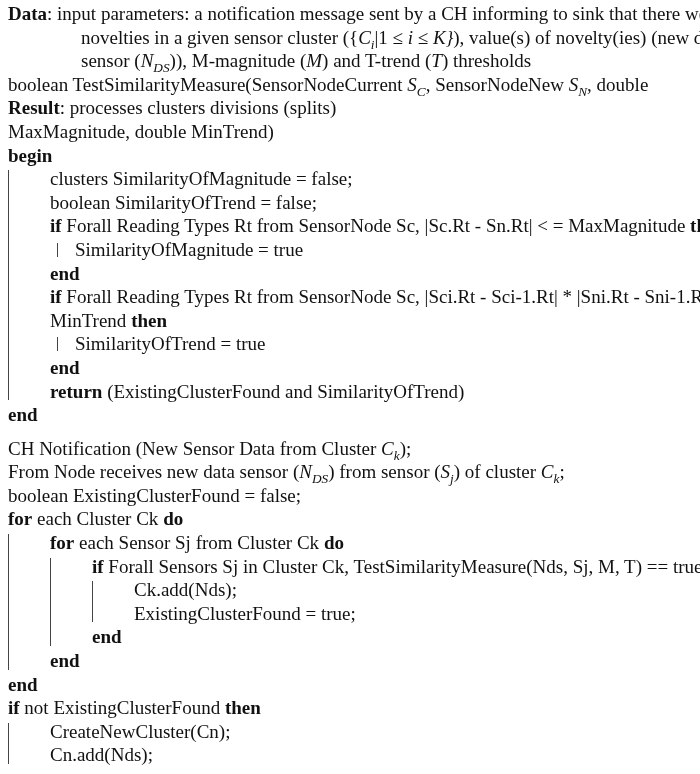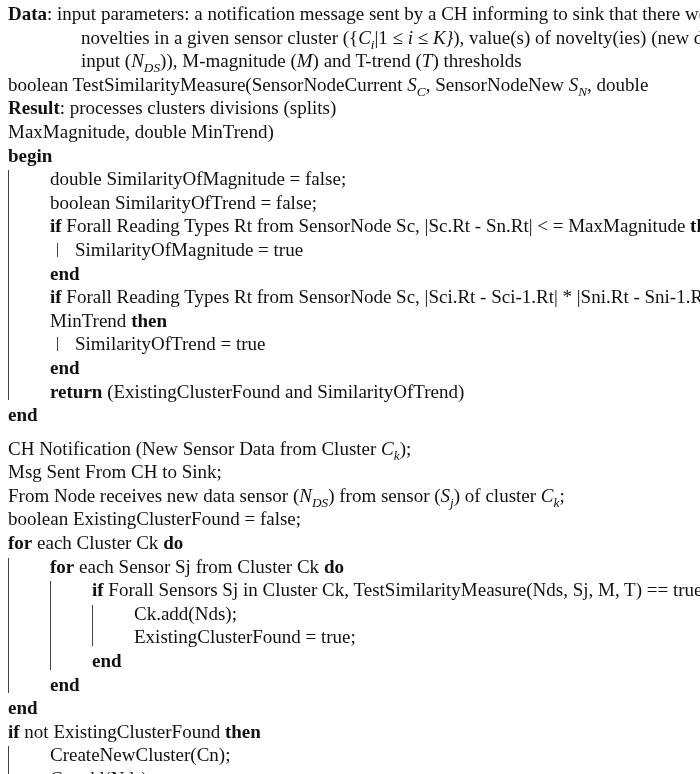--- a/index.html
+++ b/index.html
@@ -29,40 +29,40 @@
 
 <div class="algo">
 
   <div class="ln">
     <span class="kw">Data</span>: <span>input parameters: a notification message sent by a CH informing to sink that there were</span>
   </div>
   <div class="ln hang">
     <span>novelties in a given sensor cluster (</span>{<span class="m">C</span><sub class="m">i</sub><span>|1 ≤ </span><span class="m">i</span><span class="m"> ≤ K}</span><span>), value(s) of novelty(ies) (new data</span>
   </div>
   <div class="ln hang">
-    <span>input (</span><span class="m">N</span><sub class="m">DS</sub><span>)), M-magnitude (</span><span class="m">M</span><span>) and T-trend (</span><span class="m">T</span><span>) thresholds</span>
+    <span>sensor (</span><span class="m">N</span><sub class="m">DS</sub><span>)), M-magnitude (</span><span class="m">M</span><span>) and T-trend (</span><span class="m">T</span><span>) thresholds</span>
   </div>
 
   <div class="ln">
     <span>boolean TestSimilarityMeasure(SensorNodeCurrent </span><span class="m">S</span><sub class="m">C</sub><span>, SensorNodeNew </span><span class="m">S</span><sub class="m">N</sub><span>, double</span>
   </div>
 
   <div class="ln">
     <span class="kw">Result</span>: <span>processes clusters divisions (splits)</span>
   </div>
   <div class="ln">
     <span>MaxMagnitude, double MinTrend)</span>
   </div>
 
   <div class="ln kw">begin</div>
 
   <div class="blk">
     <span class="bar"></span>
     <div class="in">
-      <div class="ln">double SimilarityOfMagnitude = false;</div>
+      <div class="ln">clusters SimilarityOfMagnitude = false;</div>
       <div class="ln">boolean SimilarityOfTrend = false;</div>
       <div class="ln">
         <span class="kw">if</span> <span class="it">Forall Reading Types Rt from SensorNode Sc, |Sc.Rt - Sn.Rt| &lt; = MaxMagnitude</span> <span class="kw">then</span>
       </div>
       <div class="blk">
         <span class="tick" style="left:7px"></span>
         <div class="ln" style="padding-left:25px">SimilarityOfMagnitude = true</div>
       </div>
       <div class="ln kw">end</div>
       <div class="ln">
@@ -81,21 +81,20 @@
       </div>
     </div>
   </div>
   <div class="ln kw">end</div>
 
   <div class="gap"></div>
 
   <div class="ln">
     <span>CH Notification (New Sensor Data from Cluster </span><span class="m">C</span><sub class="m">k</sub><span>);</span>
   </div>
-  <div class="ln">Msg Sent From CH to Sink;</div>
   <div class="ln">
     <span>From Node receives new data sensor (</span><span class="m">N</span><sub class="m">DS</sub><span>) from sensor (</span><span class="m">S</span><sub class="m">j</sub><span>) of cluster </span><span class="m">C</span><sub class="m">k</sub><span>;</span>
   </div>
   <div class="ln">boolean ExistingClusterFound = false;</div>
 
   <div class="ln">
     <span class="kw">for</span> <span class="it">each Cluster Ck</span> <span class="kw">do</span>
   </div>
   <div class="blk">
     <span class="bar"></span>

